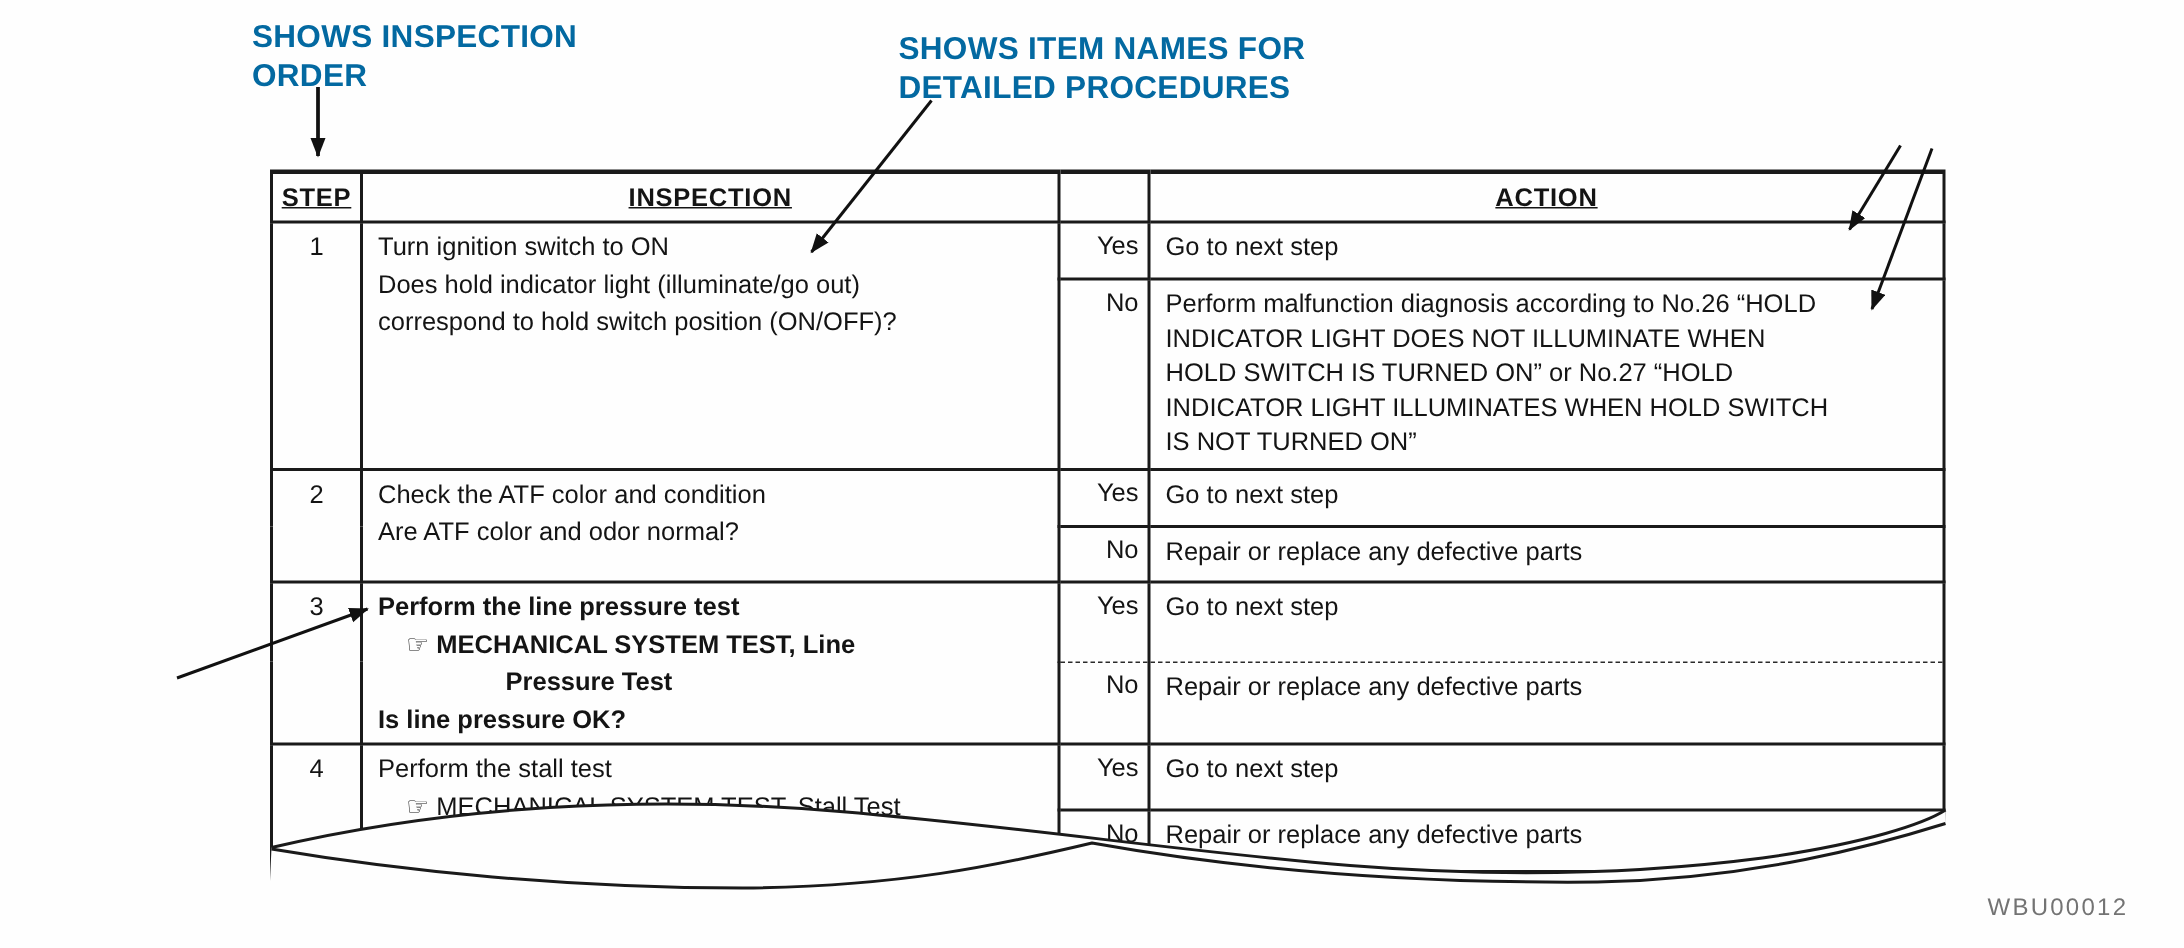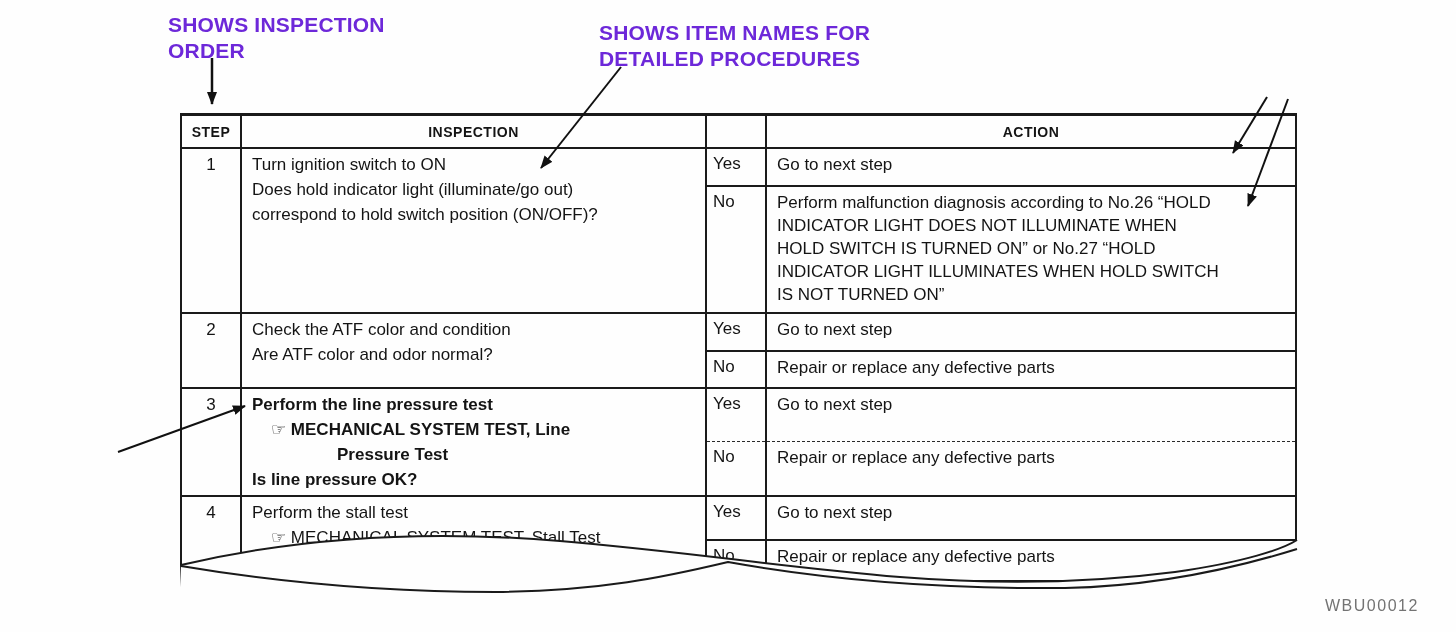--- a/index.html
+++ b/index.html
@@ -1,34 +1,34 @@
 <!DOCTYPE html>
 <html><head>
 <meta charset="utf-8">
 <style>
   html,body{margin:0;padding:0;background:#ffffff;}
   body{width:1456px;height:632px;font-family:"Liberation Sans","DejaVu Sans",sans-serif;color:#141414;}
   .stage{position:relative;width:1456px;height:632px;background:#fefefe;overflow:hidden;}
 
   
   .ann{position:absolute;font-weight:bold;font-size:21px;line-height:26px;
-       white-space:pre-line;letter-spacing:0.2px;color:#6d28d9;}
+       white-space:pre-line;letter-spacing:0.2px;color:#0369a1;}
 
   
   table.insp-table{position:absolute;left:180px;top:113px;width:1115px;
        border-collapse:collapse;table-layout:fixed;}
   .insp-table th,.insp-table td{border:2px solid #1a1a1a;font-size:17px;
        vertical-align:top;padding:3px 6px;overflow:hidden;}
   .insp-table th{border-top:3px solid #1a1a1a;vertical-align:middle;text-align:center;
-       font-size:14px;font-weight:bold;letter-spacing:0.5px;padding:2px;}
+       font-size:17px;font-weight:bold;letter-spacing:0.5px;padding:2px;text-decoration:underline;}
   col.c-step{width:60px;}  col.c-insp{width:465px;}
   col.c-yn{width:60px;}    col.c-act{width:530px;}
   td.step{text-align:center;padding-top:6px;}
   td.insp{white-space:pre-wrap;line-height:25px;padding:3px 6px 3px 10px;}
-  td.yn{text-align:left;padding-top:5px;}
+  td.yn{text-align:right;padding-top:5px;}
   td.act{white-space:pre-wrap;line-height:23px;padding:4px 6px 4px 10px;}
   tr.dashed-split td{border-bottom:1px dashed #2a2a2a;}
   tr.dashed-top td{border-top:1px dashed #2a2a2a;}
   tr.torn td{border-bottom:none;}
 
   .figure-code{position:absolute;left:1325px;top:597px;font-size:16px;
        letter-spacing:1.5px;color:#737373;}
 
   svg.overlay{position:absolute;left:0;top:0;pointer-events:none;}
 </style>

